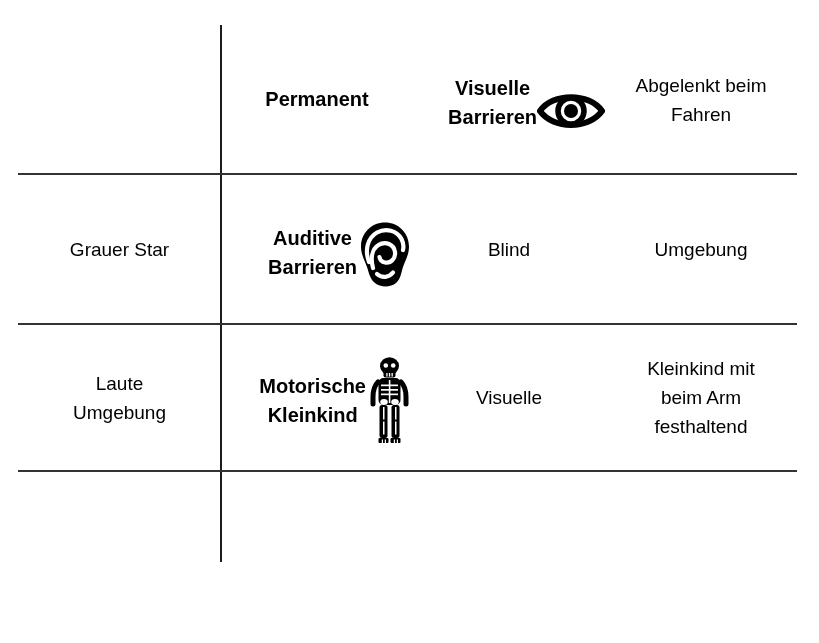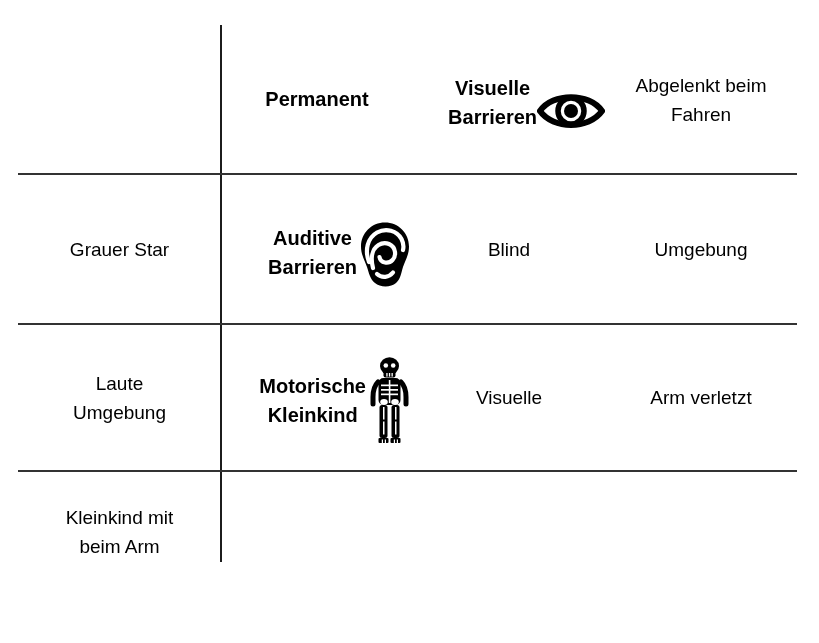--- a/index.html
+++ b/index.html
@@ -104,19 +104,18 @@
         <rect x="29" y="64.5" width="1.5" height="13" fill="#fff"></rect>
         <rect x="12.5" y="81" width="10" height="5" rx="1" fill="#000"></rect>
         <rect x="24.5" y="81" width="10" height="5" rx="1" fill="#000"></rect>
         <rect x="15.8" y="82.5" width="1.2" height="3.5" fill="#fff"></rect>
         <rect x="18.8" y="82.5" width="1.2" height="3.5" fill="#fff"></rect>
         <rect x="27.8" y="82.5" width="1.2" height="3.5" fill="#fff"></rect>
         <rect x="30.8" y="82.5" width="1.2" height="3.5" fill="#fff"></rect>
       </svg>
     </div>
     <div class="cell">Visuelle</div>
-    <div class="cell">Arm verletzt</div>
     <div class="cell">Kleinkind mit
 beim Arm
 festhaltend</div>
 
   </div>
 </div>
 
 </body></html>

